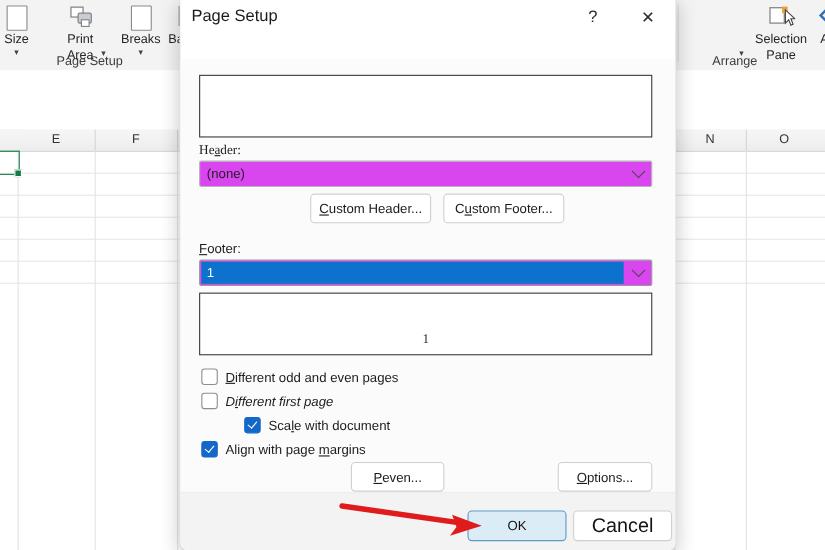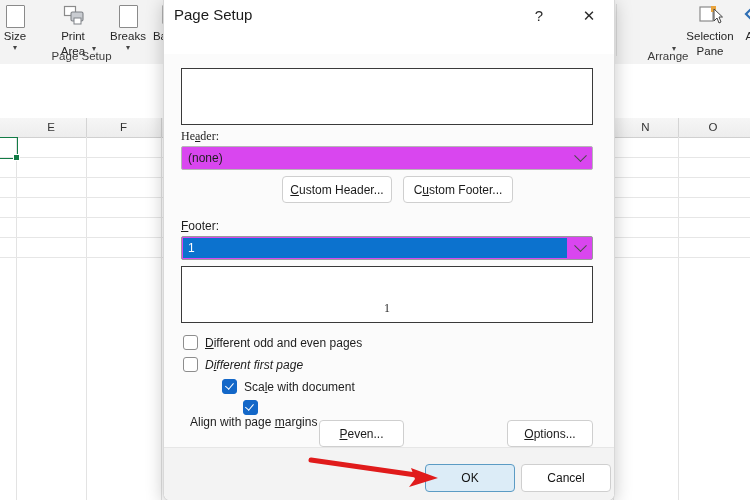--- a/index.html
+++ b/index.html
@@ -80,21 +80,21 @@
   .chkbox{width:13px;height:13px;border:1px solid #8d8d8d;border-radius:3px;background:#fff;position:relative;flex:0 0 auto;}
   .chkbox.on{background:#1367c8;border-color:#1367c8;}
   .chkbox.on:after{content:"";position:absolute;left:3.6px;top:1.2px;width:3.5px;height:7px;
                    border-right:1.7px solid #fff;border-bottom:1.7px solid #fff;transform:rotate(40deg);}
   .chklabel{font-size:12px;color:#1d1d1d;margin-left:7px;white-space:nowrap;}
 
   .dlg-footbar{position:absolute;left:0;top:447px;width:450px;height:53px;background:#f3f3f3;border-top:1px solid #e6e6e6;border-radius:0 0 7px 7px;}
   .btn-ok{position:absolute;left:425px;top:464px;width:88px;height:26px;background:#dcecf7;border:1px solid #5b9bc4;
           border-radius:4px;font-size:12px;color:#131313;display:flex;align-items:center;justify-content:center;cursor:default;}
   .btn-cancel{position:absolute;left:521px;top:464px;width:88px;height:26px;background:#ffffff;border:1px solid #cfcfcf;
-          border-radius:4px;font-size:12px;color:#131313;display:flex;align-items:center;justify-content:center;cursor:default;}
+          border-radius:4px;font-size:18px;color:#131313;display:flex;align-items:center;justify-content:center;cursor:default;}
 
   #arrow{position:absolute;left:305px;top:450px;width:140px;height:40px;pointer-events:none;}
 </style>
 </head>
 <body>
 
 <div id="excel-bg">
 
   <div class="ribbon">
     <div class="ribbon-inner">
@@ -257,21 +257,21 @@
       <span class="chklabel"><span class="acc">D</span><span>ifferent odd and even pages</span></span>
     </div>
     <div class="chkrow" style="left:19px;top:302px;font-style:italic;">
       <span class="chkbox"></span>
       <span class="chklabel"><span>D</span><span class="acc">i</span><span>fferent first page</span></span>
     </div>
     <div class="chkrow" style="left:19px;top:324px;margin-left:39px;">
       <span class="chkbox on"></span>
       <span class="chklabel"><span>Sca</span><span class="acc">l</span><span>e with document</span></span>
     </div>
-    <div class="chkrow" style="left:19px;top:346px;flex-direction:column;">
+    <div class="chkrow" style="left:19px;top:346px;">
       <span class="chkbox on"></span>
       <span class="chklabel"><span>Align with page </span><span class="acc">m</span><span>argins</span></span>
     </div>
 
     <div class="btn" style="left:155px;top:366px;width:83px;">
         <span class="acc">P</span>
         <span>even...</span>
       </div>
     <div class="btn" style="left:343px;top:366px;width:84px;">
         <span class="acc">O</span>

